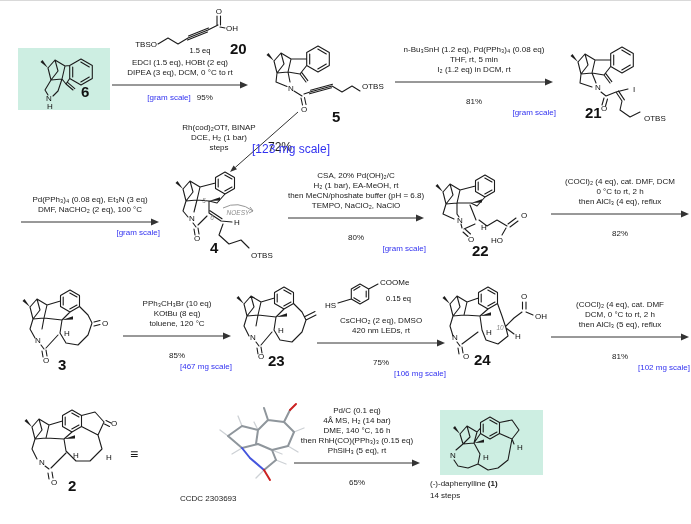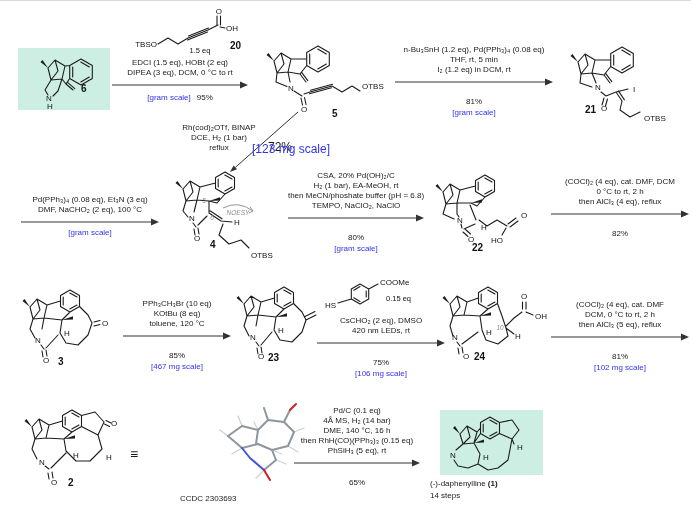--- a/index.html
+++ b/index.html
@@ -6,24 +6,24 @@
   #canvas{position:relative;width:691px;height:524px;background:#ffffff;overflow:hidden;
           font-family:"Liberation Sans",sans-serif;color:#1a1a1a;}
   .topline{position:absolute;left:0;top:0;width:691px;height:1px;background:#d9d9d9;}
   .box{position:absolute;background:#cdeee2;}
   .step{position:absolute;text-align:center;}
   .rl{font-size:8px;line-height:10px;white-space:nowrap;color:#1a1a1a;}
   .arr{display:block;margin:3px auto 1px auto;overflow:visible;}
   .arr line{stroke:#333;stroke-width:1;}
   .arr polygon{fill:#333;}
   .yield{font-size:8px;line-height:11px;color:#1a1a1a;margin-top:10px;}
-  .scale{font-size:8px;line-height:11px;color:#3232f0;}
+  .scale{font-size:8px;line-height:11px;color:#3232f0;text-align:right;}
   .yl{display:flex;justify-content:center;gap:6px;margin-top:3px;}
   .abs{position:absolute;font-size:12px;line-height:10px;white-space:nowrap;}
-  .cnum{position:absolute;font-size:10px;font-weight:bold;color:#111;}
+  .cnum{position:absolute;font-size:15px;font-weight:bold;color:#111;}
   .mol{position:absolute;overflow:visible;}
   .bond{fill:none;stroke:#1c1c1c;stroke-width:1.1;stroke-linejoin:round;stroke-linecap:round;}
   .wedge{fill:#1c1c1c;stroke:none;}
   .at{font-family:"Liberation Sans",sans-serif;font-size:8px;fill:#111;text-anchor:middle;}
   .ats{text-anchor:start;}
   .ate{text-anchor:end;}
   .gi{font-family:"Liberation Sans",sans-serif;font-style:italic;font-size:6.5px;fill:#8a8a8a;text-anchor:middle;}
   .gray-arc{fill:none;stroke:#8a8a8a;stroke-width:0.9;}
   .stick{fill:none;stroke:#8f969c;stroke-width:2;stroke-linecap:round;}
   .stickH{fill:none;stroke:#cdd1d5;stroke-width:1.3;stroke-linecap:round;}
@@ -112,21 +112,21 @@
     <text class="at" x="48" y="58">N</text>
     <text class="at" x="54" y="79">O</text>
     <text class="at" x="84" y="60">I</text>
     <text class="at ats" x="94" y="89">OTBS</text>
   </svg>
   <span class="cnum" style="left:585px;top:104px">21</span>
 
   <div class="step" style="left:168px;top:123px;width:102px">
     <div class="rl">Rh(cod)₂OTf, BINAP</div>
     <div class="rl">DCE, H₂ (1 bar)</div>
-    <div class="rl">reflux</div>
+    <div class="rl">steps</div>
   </div>
   <svg class="mol" style="left:226px;top:108px" width="78" height="70" viewBox="0 0 78 70">
     <line x1="72" y1="4" x2="9.3" y2="59.4" stroke="#333" stroke-width="1"></line>
     <polygon points="4,64 11,61.3 7.6,57.5" fill="#333"></polygon>
   </svg>
   <span class="abs yield" style="left:268px;top:132px">72%</span>
   <span class="abs scale" style="left:252px;top:144px">[123 mg scale]</span>
 
   <div class="step" style="left:20px;top:195px;width:140px">
     <div class="rl">Pd(PPh₃)₄ (0.08 eq), Et₃N (3 eq)</div>

